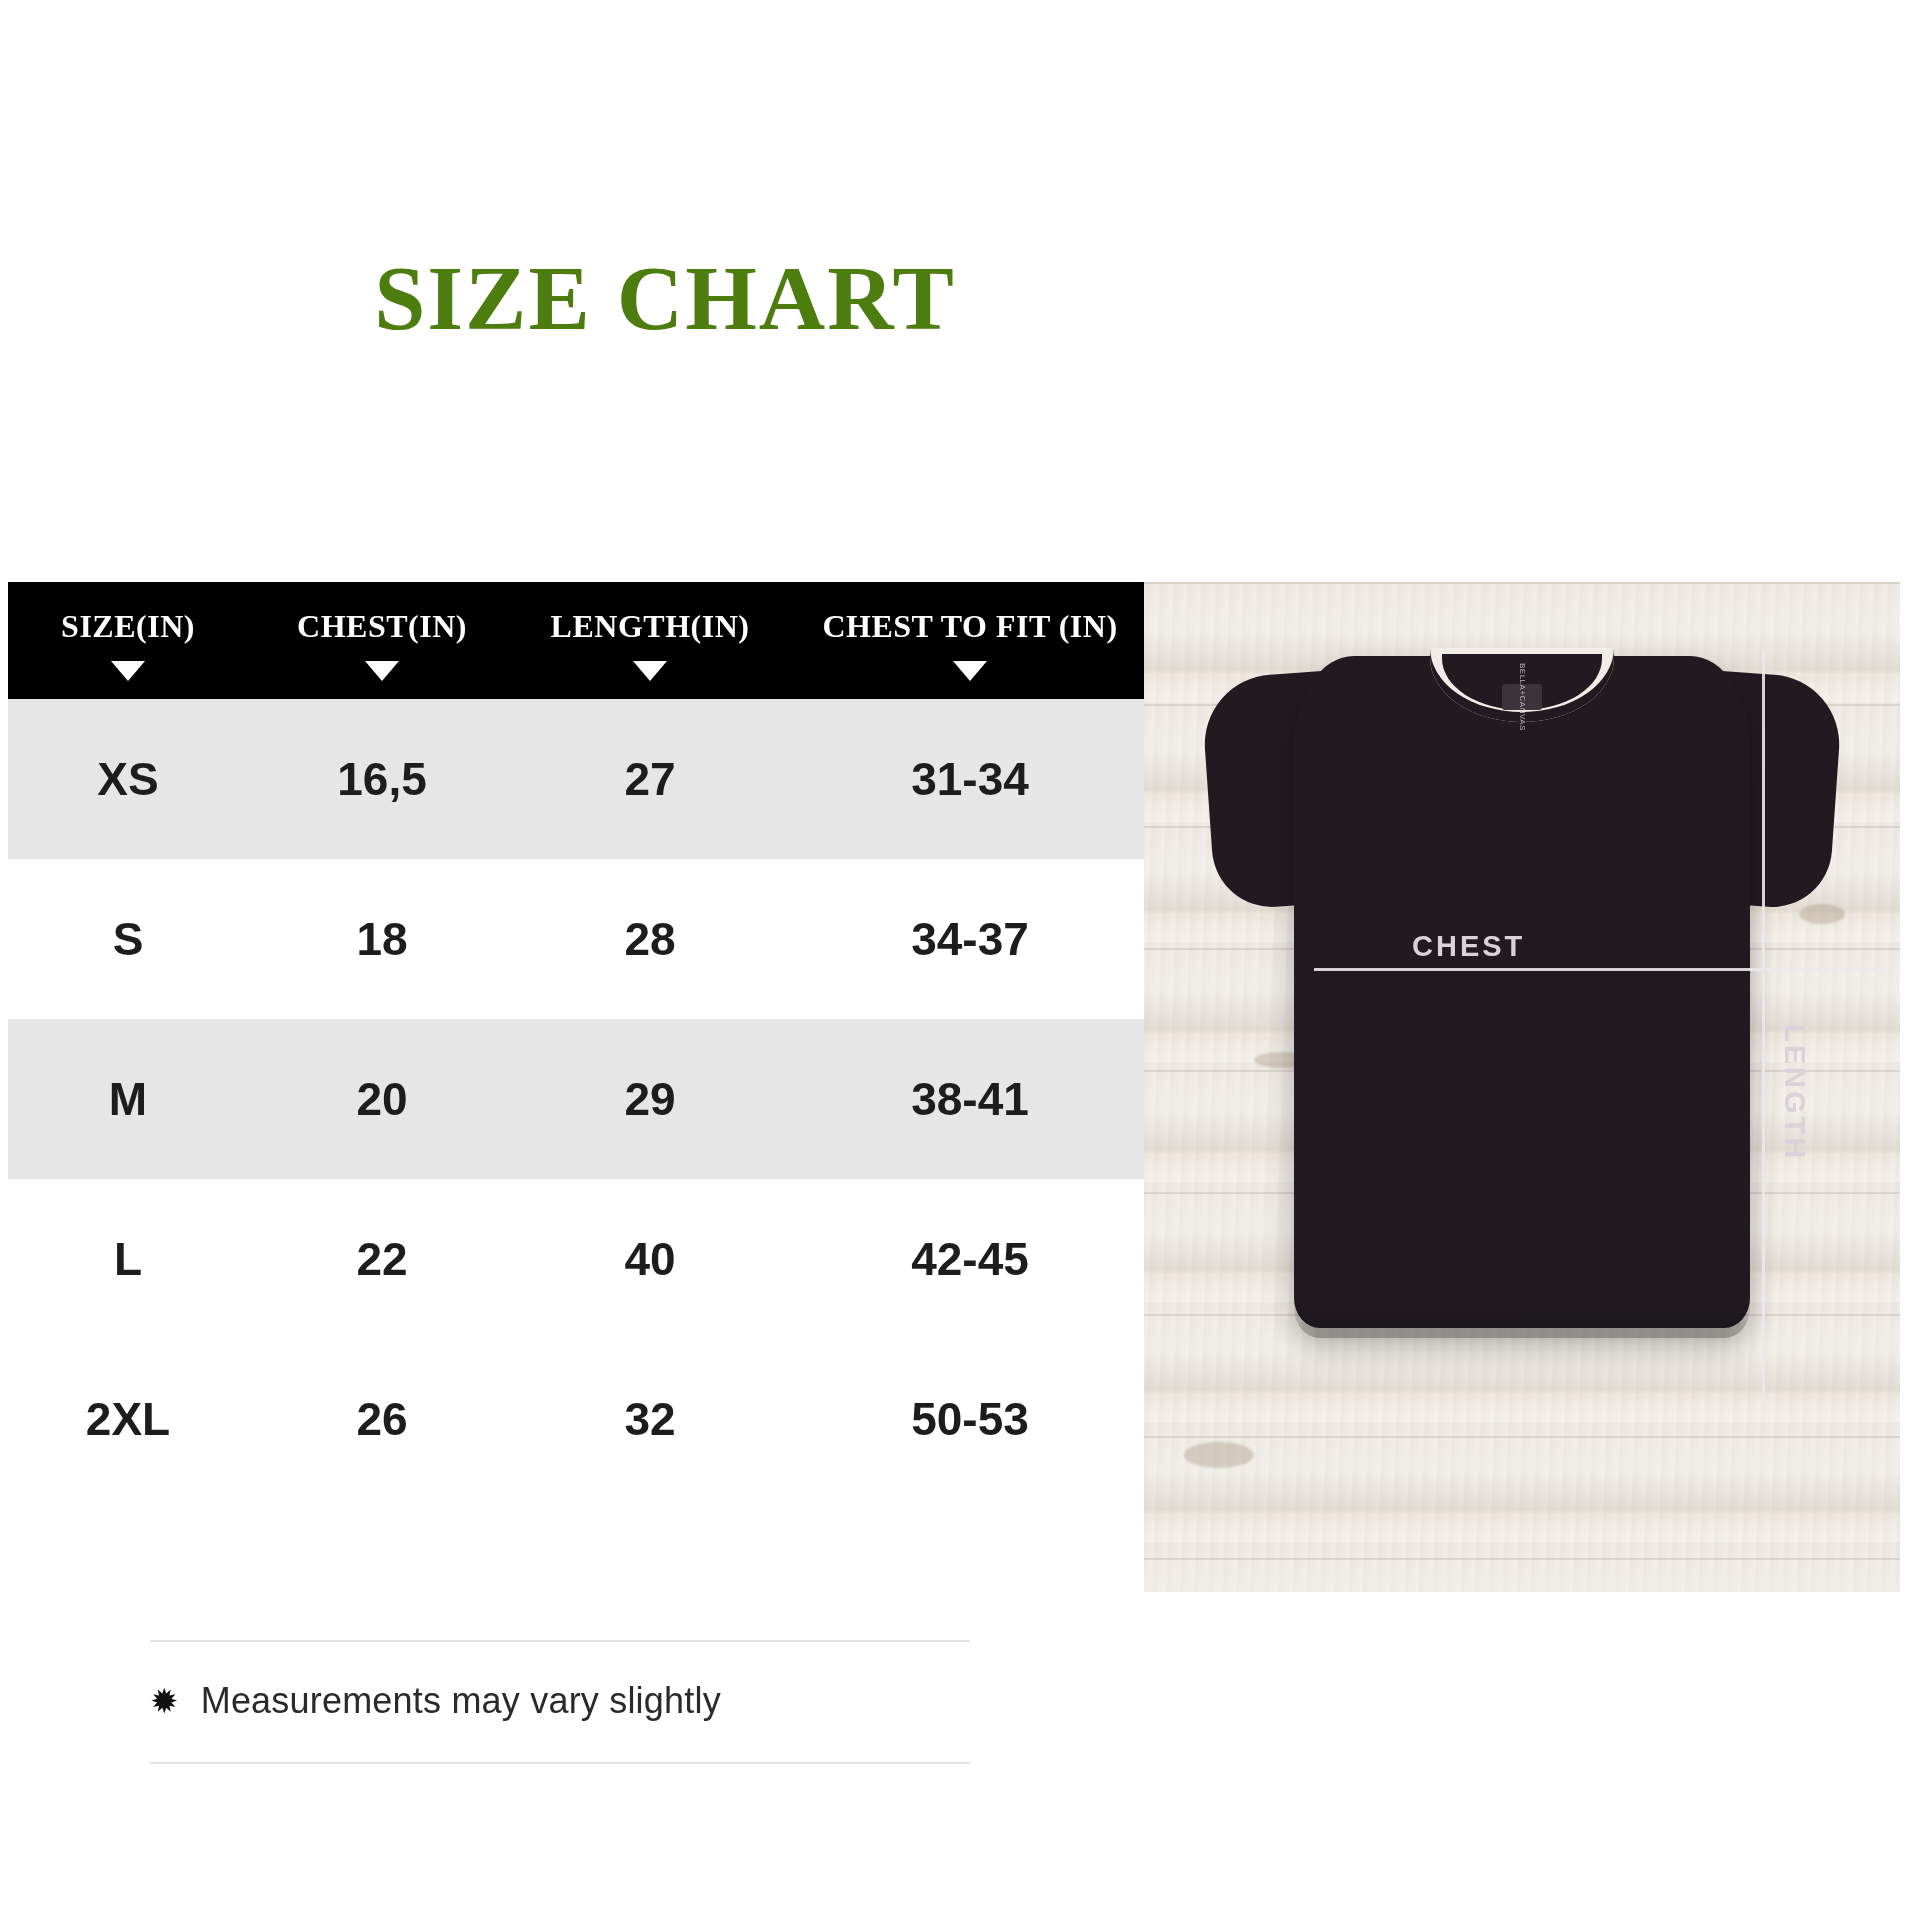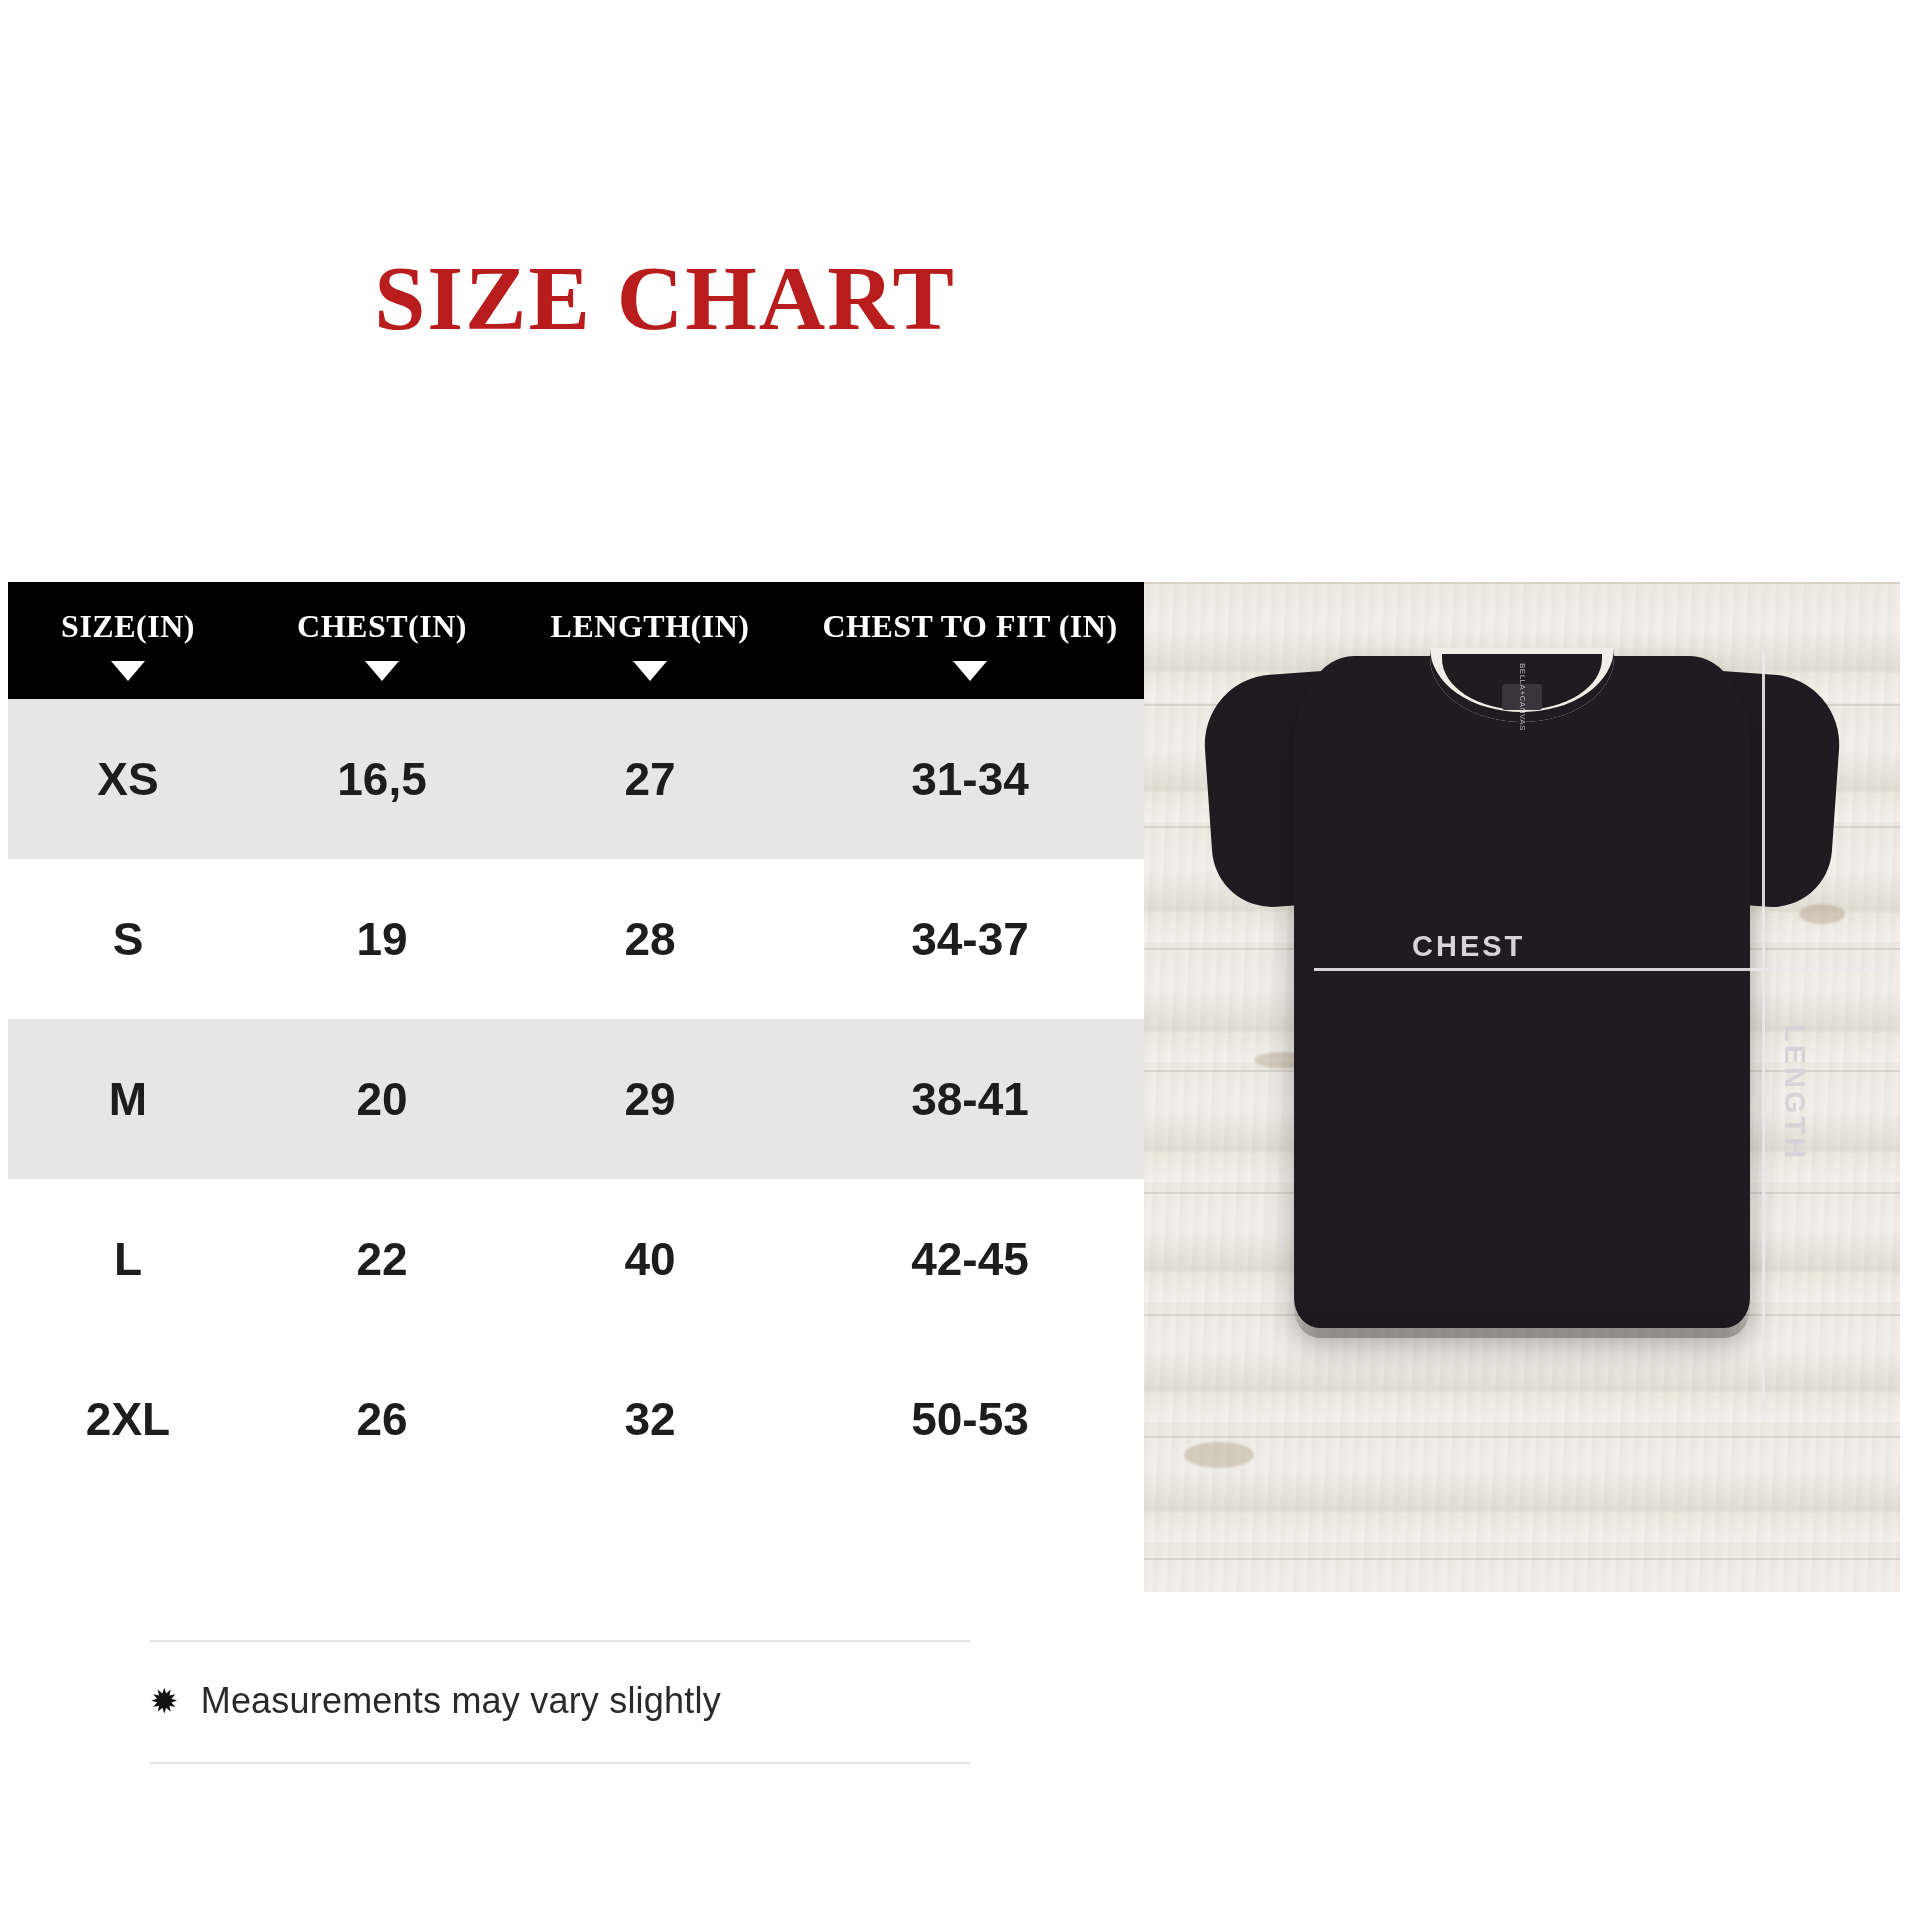--- a/index.html
+++ b/index.html
@@ -25,21 +25,21 @@
   .title {
     position: absolute;
     top: 252px;
     left: 0;
     width: 1330px;
     text-align: center;
     font-family: "Liberation Serif", serif;
     font-weight: bold;
     font-size: 92px;
     letter-spacing: 2px;
-    color: #b91c1c;
+    color: #4d7c0f;
     line-height: 1;
   }
 
   
   .table-wrap {
     position: absolute;
     left: 8px;
     top: 582px;
     width: 1148px;
   }
@@ -341,21 +341,21 @@
       </thead>
       <tbody>
         <tr class="odd">
           <td>XS</td>
           <td>16,5</td>
           <td>27</td>
           <td>31-34</td>
         </tr>
         <tr class="even">
           <td>S</td>
-          <td>19</td>
+          <td>18</td>
           <td>28</td>
           <td>34-37</td>
         </tr>
         <tr class="odd">
           <td>M</td>
           <td>20</td>
           <td>29</td>
           <td>38-41</td>
         </tr>
         <tr class="even">

